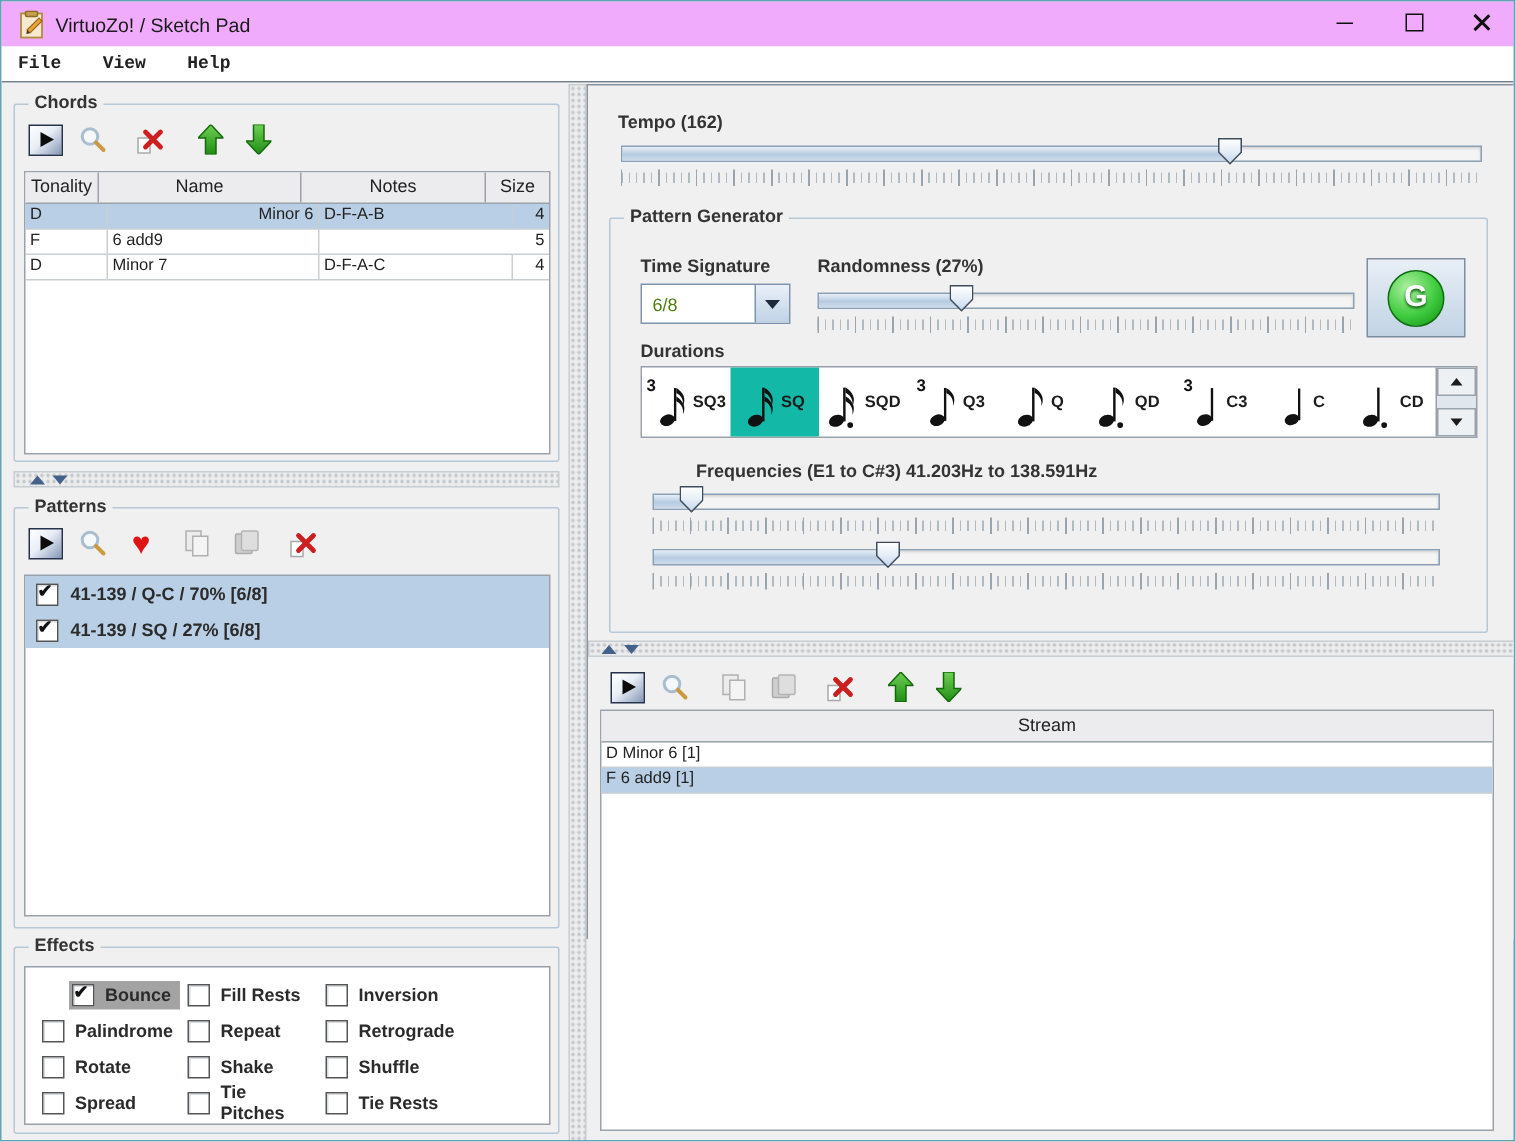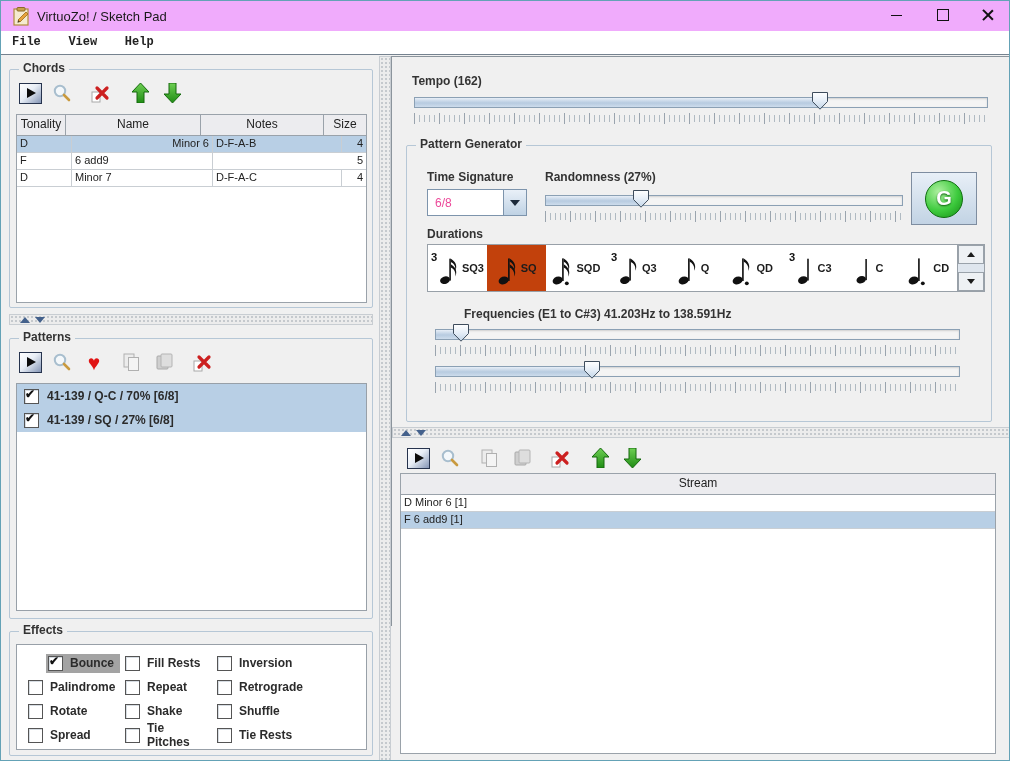--- a/index.html
+++ b/index.html
@@ -65,30 +65,30 @@
 
   
   .slider{height:18px;}
   .track{position:absolute;left:0;top:5px;width:100%;height:9px;border:1px solid #8ba0b4;background:#f4f4f4;box-shadow:inset 0 1px 2px #d0d0d0;}
   .fill{position:absolute;left:0;top:0;height:100%;background:linear-gradient(#e7eef7,#b7cbe0 55%,#cddcec);}
   .thumb{position:absolute;top:0;width:16px;height:18px;}
   .ticks{height:11px;background-image:repeating-linear-gradient(90deg,#9aa4ae 0 1px,transparent 1px 25px),repeating-linear-gradient(90deg,#b0bac2 0 1px,transparent 1px 5px);background-size:100% 11px,100% 7px;background-position:0 0,0 2px;background-repeat:repeat-x;}
 
   
   .combo{display:flex;background:#fff;border:1px solid #7d94ac;height:27px;}
-  .combo-val{flex:1;font-size:12px;color:#ec4899;padding:6px 0 0 7px;}
+  .combo-val{flex:1;font-size:12px;color:#4d7c0f;padding:6px 0 0 7px;}
   .combo-btn{width:22px;border-left:1px solid #7d94ac;background:linear-gradient(#e9f0f8,#bfd2e4);display:flex;align-items:center;justify-content:center;}
   .caret-down{width:0;height:0;border-left:5px solid transparent;border-right:5px solid transparent;border-top:6px solid #1c2a3a;}
   .caret-up-sm{width:0;height:0;border-left:4px solid transparent;border-right:4px solid transparent;border-bottom:5px solid #1c1c1c;}
   .caret-dn-sm{width:0;height:0;border-left:4px solid transparent;border-right:4px solid transparent;border-top:5px solid #1c1c1c;}
 
   
   .durbox{background:#fff;border:1px solid #98a0a8;display:flex;}
   .dur-item{flex:1;display:flex;align-items:center;justify-content:center;gap:3px;}
-  .dur-item.sel{background:#c2410c;}
+  .dur-item.sel{background:#14b8a6;}
   .dur-label{font-size:11px;font-weight:bold;color:#1c1c1c;}
   .note-svg{display:block;}
   .vscroll{width:26px;border-left:1px solid #98a0a8;display:flex;flex-direction:column;}
   .sbtn{height:17px;background:#eef1f4;border:1px solid #9aa2aa;display:flex;align-items:center;justify-content:center;}
   .strack{flex:1;background:#dfe6ee;}
 
   
   .gen-btn{border:1px solid #7e8da0;background:linear-gradient(#e8eff7,#c2d3e4);display:flex;align-items:center;justify-content:center;}
   .gen-circle{width:36px;height:36px;border-radius:50%;background:radial-gradient(circle at 35% 30%,#aef0a0,#3ecb3e 55%,#128c12);border:1px solid #0d6e0d;display:flex;align-items:center;justify-content:center;color:#fff;font-size:20px;font-weight:bold;text-shadow:0 1px 2px #0a5c0a;}
 

